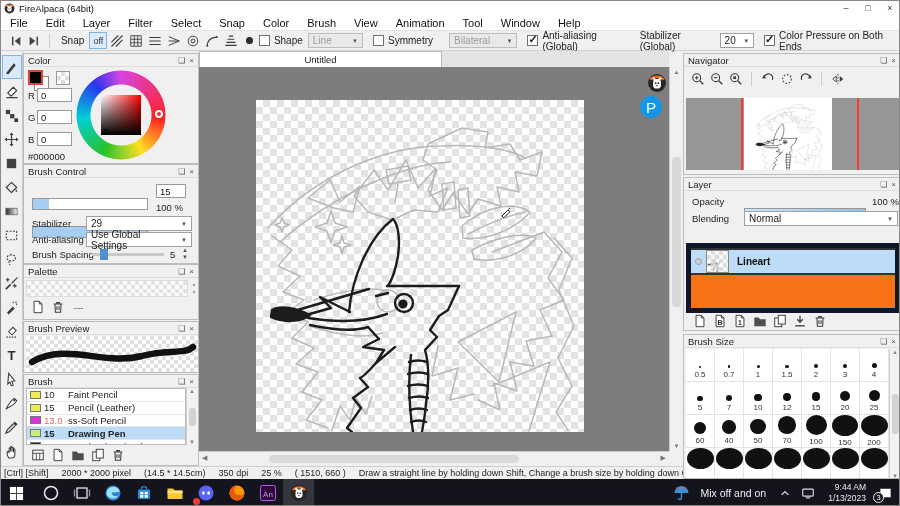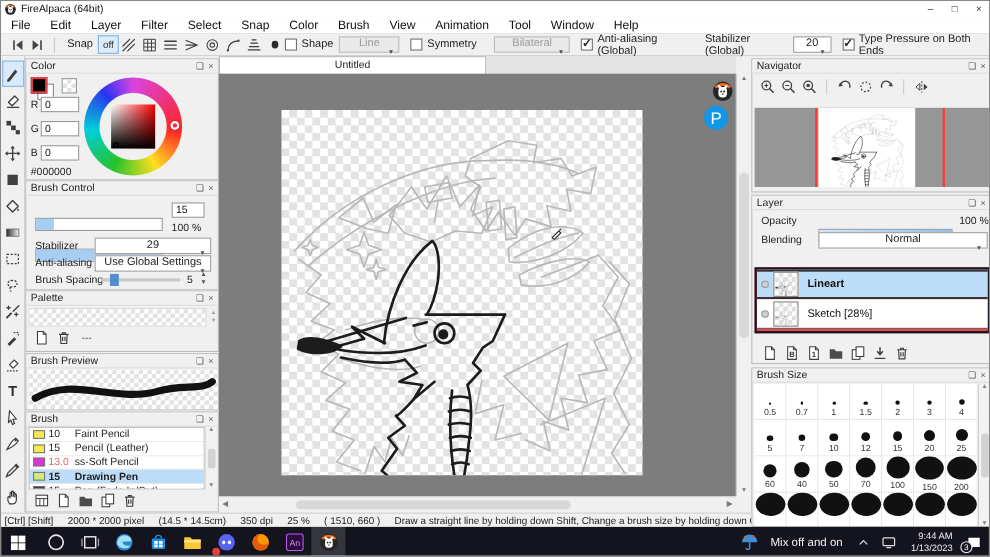--- a/index.html
+++ b/index.html
@@ -14,21 +14,21 @@
   #menubar{left:0;top:14px;width:900px;height:16px;background:#fff;border-bottom:1px solid #e3e3e3;display:flex;align-items:center;font-size:11px;color:#111;}
   .mitem{padding:0 9px;}
   #toolbar{left:0;top:30px;width:900px;height:20px;background:#f0f0f0;border-bottom:1px solid #d2d2d2;display:flex;align-items:center;font-size:10px;color:#222;}
   .tsep{width:1px;height:14px;background:#ccc;margin:0 6px;}
   .tbtn{width:19px;height:17px;display:flex;align-items:center;justify-content:center;border:1px solid transparent;}
   .tbtn.sel{background:#dcecfb;border-color:#7fb2e5;}
   .tbtn svg{width:14px;height:14px;}
   .offtxt{font-size:9px;color:#333;}
   .cb{width:11px;height:11px;border:1px solid #707070;background:#fff;display:inline-block;position:relative;margin-right:4px;flex:none;}
   .cb.on::after{content:"\2713";position:absolute;top:-3px;left:0px;font-size:11px;font-weight:bold;color:#222;}
-  .dd{background:#fff;border:1px solid #a0a0a0;height:15px;display:inline-flex;align-items:center;padding:0 4px;font-size:10px;color:#222;flex-direction:column;}
+  .dd{background:#fff;border:1px solid #a0a0a0;height:15px;display:inline-flex;align-items:center;padding:0 4px;font-size:10px;color:#222;}
   .dd .arr{margin-left:auto;font-size:6px;color:#555;padding-left:4px;}
   .dd.dis{background:#e9e9e9;color:#9a9a9a;border-color:#bdbdbd;}
   .lbl{margin:0 5px;}
   .dotmark{width:7px;height:7px;border-radius:50%;background:#2b2b2b;margin:0 6px;}
   
   #toolcol{left:0;top:50px;width:22px;height:415px;background:#f0f0f0;border-right:1px solid #c9c9c9;display:flex;flex-direction:column;align-items:center;padding-top:4px;}
   .tool{width:20px;height:24px;display:flex;align-items:center;justify-content:center;}
   .tool.sel{background:#d8eafc;border:1px solid #85b6e8;}
   .tool svg{width:15px;height:15px;}
   
@@ -278,21 +278,21 @@
         <span class="arr">▼</span>
       </span>
     <span class="cb on" style="margin-left:10px"></span>
     <span>Anti-aliasing (Global)</span>
     <span class="lbl" style="margin-left:10px">Stabilizer (Global)</span>
     <span class="dd" style="width:36px">
         <span>20</span>
         <span class="arr">▼</span>
       </span>
     <span class="cb on" style="margin-left:10px"></span>
-    <span>Type Pressure on Both Ends</span>
+    <span>Color Pressure on Both Ends</span>
   </div>
 
   <div id="toolcol" class="abs">
       <div class="tool sel">
         <span class="icon">
           <svg viewBox="0 0 16 16">
             <path d="M3 13 L10.5 3.5 L12.5 5.5 L5 15 L2.5 15.2 Z" fill="#3d3d3d"></path>
           </svg>
         </span>
       </div>
@@ -752,51 +752,39 @@
     <div class="abs small" style="left:8px;top:18px">Opacity</div>
     <div class="abs slider" style="left:60px;top:17px;width:122px">
         <span class="fill" style="width:100%;background:linear-gradient(to right,#cfe6fa,#8fc1ec)"></span>
       </div>
     <div class="abs small" style="left:188px;top:18px">100 %</div>
     <div class="abs small" style="left:8px;top:35px">Blending</div>
     <div class="abs dd" style="left:60px;top:33px;width:154px">
         <span>Normal</span>
         <span class="arr">▼</span>
       </div>
-    <div class="abs" style="left:2px;top:65px;width:214px;height:60px;background:#ef4444;border:2px solid #0f172a;overflow:hidden" id="layerlist">
+    <div class="abs" style="left:2px;top:65px;width:214px;height:70px;background:#f97316;border:5px solid #0f172a;overflow:hidden" id="layerlist">
         <div class="lrow sel">
      <span class="viscol">
             <span class="visdot"></span>
           </span>
      <span class="lthumb checker-sm">
        <svg width="21" height="21" viewBox="0 0 328 332" style="">
               <use href="#fa-art"></use>
             </svg>
      </span>
      <span class="lname">Lineart</span>
      <span class="icon" style="position:absolute;right:6px">
             <svg viewBox="0 0 16 16">
               <circle cx="8" cy="8" r="2.2" fill="none" stroke="#666" stroke-width="1.4"></circle>
               <g stroke="#666" stroke-width="1.8">
                 <path d="M8 2.3 v2.1 M8 11.6 v2.1 M2.3 8 h2.1 M11.6 8 h2.1 M4 4 l1.5 1.5 M10.5 10.5 L12 12 M12 4 l-1.5 1.5 M5.5 10.5 L4 12"></path>
               </g>
             </svg>
           </span>
-   </div>
-        <div class="lrow ">
-     <span class="viscol">
-            <span class="visdot"></span>
-          </span>
-     <span class="lthumb checker-sm">
-       <svg width="21" height="21" viewBox="0 0 328 332" style="opacity:.55">
-              <use href="#fa-art"></use>
-            </svg>
-     </span>
-     <span class="lname">Sketch [28%]</span>
-
    </div>
       </div>
     <div class="ficons abs" style="left:6px;top:135px" id="layericons">
         <span class="fi">
           <span class="icon">
             <svg viewBox="0 0 16 16">
               <path d="M3.5 1.5 h6 l3 3 v10 h-9 Z" fill="#fff" stroke="#3d3d3d" stroke-width="1.1"></path>
               <path d="M9.5 1.5 v3 h3" fill="none" stroke="#3d3d3d" stroke-width="1.1"></path>
             </svg>
           </span>

